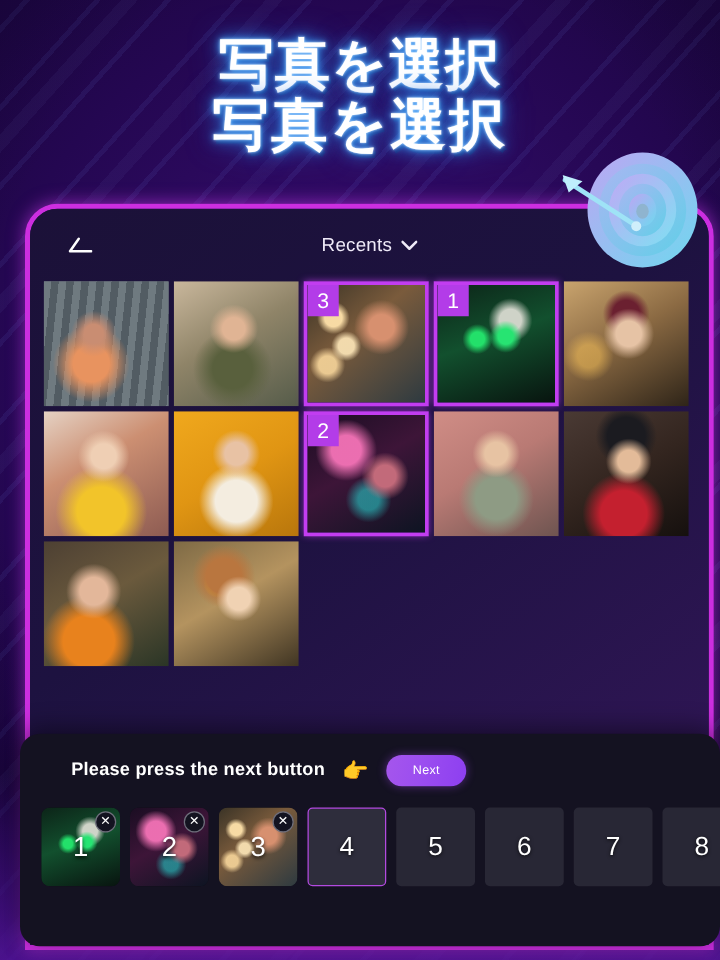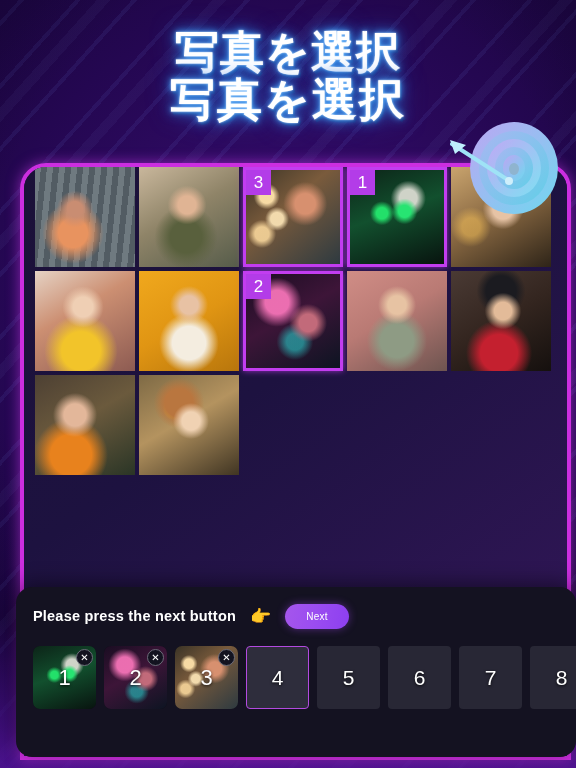--- a/index.html
+++ b/index.html
@@ -157,20 +157,21 @@
     border-radius:16px;
     z-index:12;
     box-shadow:0 -4px 20px rgba(0,0,0,.45);
     overflow:hidden;
   }
   #hintrow{
     display:flex; align-items:center;
     height:58px;
     padding-left:17px;
     gap:14px;
+    margin-left:24px;
   }
   #hinttext{
     color:#ffffff;
     font-size:14.5px;
     font-weight:700;
     letter-spacing:.2px;
     white-space:nowrap;
   }
   #pointer{ font-size:17px; line-height:1; }
   #nextbtn{
@@ -326,20 +327,33 @@
 
 <svg id="arrow" viewBox="0 0 72 52">
   <line x1="2" y1="4" x2="58" y2="40" stroke="#9fe3f6" stroke-width="4" stroke-linecap="round"></line>
   <polygon points="0,0 16,5 5,14" fill="#bfeffd"></polygon>
   <circle cx="59" cy="41" r="4" fill="#cfeffb"></circle>
 </svg>
 
 <div id="phone">
   <div id="phoneinner">
 
+    <div id="appbar">
+      <div id="backbtn">
+        <svg width="22" height="16" viewBox="0 0 22 16">
+          <path d="M21 13 H4 L11 3" fill="none" stroke="#ffffff" stroke-width="2" stroke-linecap="round" stroke-linejoin="round"></path>
+        </svg>
+      </div>
+      <div id="recents">
+        <span class="lbl">Recents</span>
+        <svg class="chev" width="13" height="9" viewBox="0 0 13 9">
+          <path d="M1 1.5 L6.5 7 L12 1.5" fill="none" stroke="#efeaf8" stroke-width="2" stroke-linecap="round" stroke-linejoin="round"></path>
+        </svg>
+      </div>
+    </div>
 
     <div id="grid">
         <div class="cell">
           <div class="ph p-a"></div>
         </div>
         <div class="cell">
           <div class="ph p-b"></div>
         </div>
         <div class="cell sel">
           <div class="ph p-c"></div>

